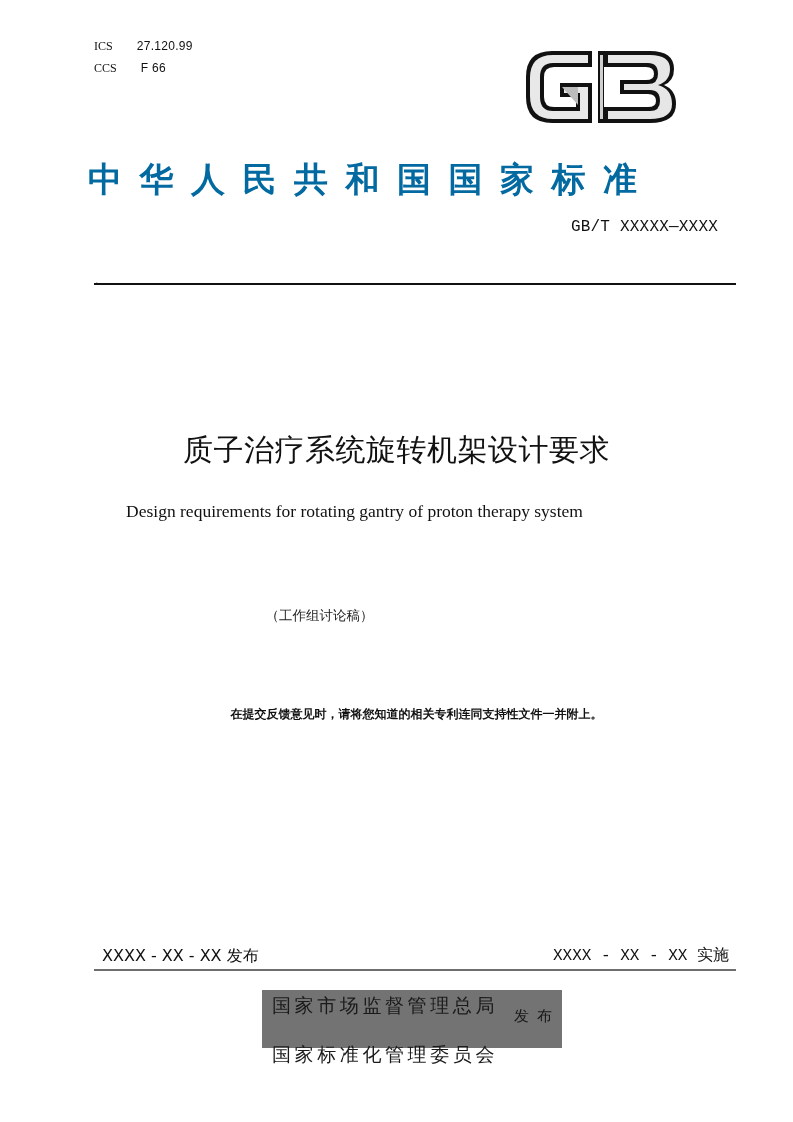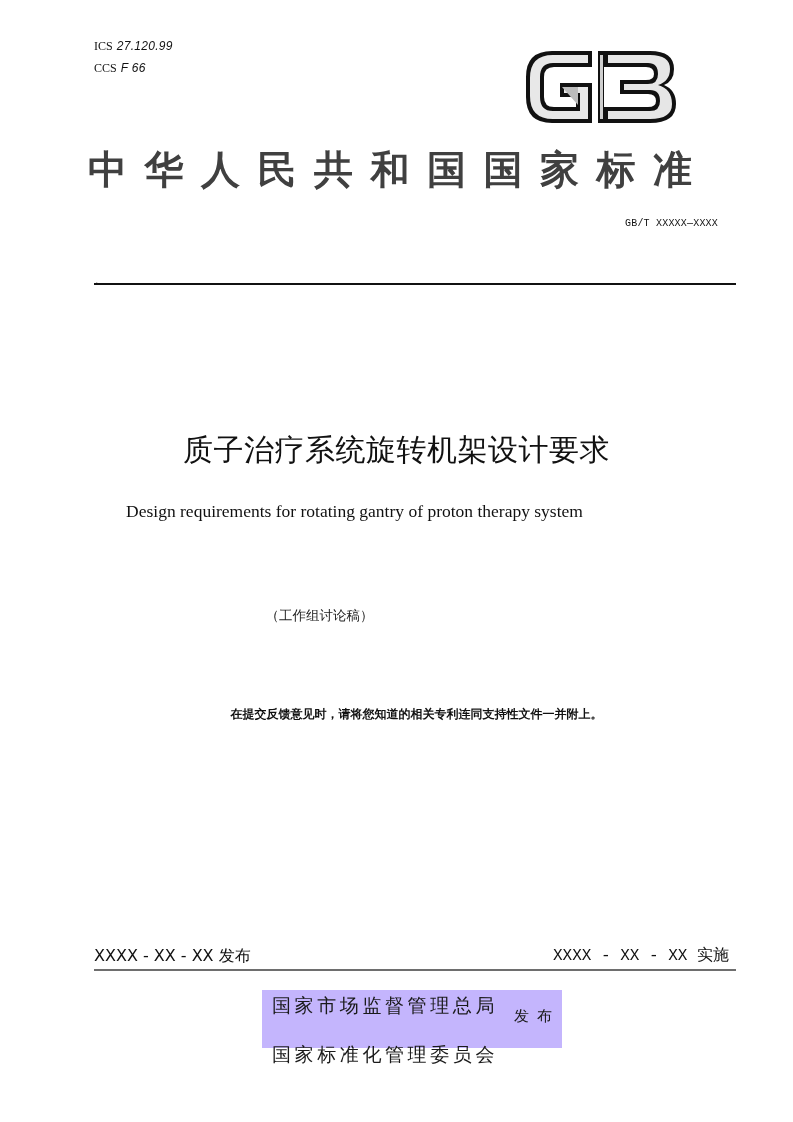--- a/index.html
+++ b/index.html
@@ -2,54 +2,54 @@
 <html><head>
 <meta charset="utf-8">
 <style>
   html, body { margin: 0; padding: 0; background: #ffffff; }
   body { width: 793px; height: 1122px; position: relative; overflow: hidden;
          font-family: "DejaVu Serif", "Liberation Serif", serif; color: #111; }
   .abs { position: absolute; }
 
   .meta { left: 94px; font-size: 12px; line-height: 14px; color: #111;
           font-family: "Liberation Serif", serif; }
-  .meta .code { font-family: "Liberation Sans", sans-serif; margin-left: 4px; letter-spacing: 0.3px; font-style: italic; }
+  .meta .code { font-family: "Liberation Sans", sans-serif; margin-left: 24px; letter-spacing: 0.3px; }
   #ics { top: 39px; }
   #ccs { top: 61px; }
 
   #gb-logo { left: 522px; top: 47px; width: 156px; height: 80px; }
 
-  #national-title { left: 88px; top: 146px; width: 650px; font-size: 39px; line-height: 48px;
+  #national-title { left: 88px; top: 155px; width: 650px; font-size: 34px; line-height: 48px;
                     letter-spacing: 17.5px; white-space: nowrap; font-weight: bold;
-                    font-family: "DejaVu Sans", sans-serif; color: #404040; }
+                    font-family: "DejaVu Sans", sans-serif; color: #0369a1; }
 
-  #std-number { left: 560px; top: 218px; width: 158px; text-align: right; font-size: 10px;
+  #std-number { left: 560px; top: 218px; width: 158px; text-align: right; font-size: 16px;
                 font-family: "Liberation Mono", monospace; letter-spacing: 0.2px; }
 
   #tick-mark { left: 95px; top: 275px; font-size: 10px; line-height: 10px; }
   .rule { position: absolute; left: 94px; width: 642px; background: #111; }
   #top-rule { top: 283px; height: 1.5px; }
   #bottom-rule { top: 969px; height: 2px; background: #6e6e6e; }
 
   #cn-title { left: 0; width: 793px; top: 432px; text-align: center; font-size: 30px; line-height: 40px;
               font-family: Liberation Mono, monospace; letter-spacing: 0.5px; }
   #en-title { left: 0; width: 709px; top: 499px; text-align: center; font-size: 17.5px; line-height: 24px;
               font-family: "Liberation Serif", serif; }
 
   #draft-note { left: 0; width: 639px; top: 607px; text-align: center; font-size: 13.5px;
                 font-family: "DejaVu Serif", serif; color: #222; }
 
   #feedback-note { left: 0; width: 833px; top: 706px; text-align: center; font-size: 12px;
                    font-weight: bold; font-family: "DejaVu Sans", sans-serif; }
 
-  .date-line { top: 945px; font-size: 16px; line-height: 22px; font-family: "DejaVu Sans", sans-serif; }
+  .date-line { top: 945px; font-size: 16px; line-height: 22px; font-family: "DejaVu Sans", sans-serif; margin-left: 8px; }
   #issue-date { left: 94px; }
   #impl-date { right: 64px; text-align: left; font-family: Liberation Mono, monospace; }
 
-  #issuer-box { left: 262px; top: 990px; width: 300px; height: 58px; background: #c4b5fd; }
+  #issuer-box { left: 262px; top: 990px; width: 300px; height: 58px; background: #737373; }
   .issuer { position: absolute; left: 10px; font-size: 19px; line-height: 23px; letter-spacing: 3.6px;
             font-family: "DejaVu Serif", serif; color: #1a1a1a; white-space: nowrap; }
   #issuer-1 { top: 4px; }
   #issuer-2 { top: 28px; margin-top: 25px; }
   #publish-label { position: absolute; left: 252px; top: 17px; font-size: 15px; letter-spacing: 8px;
                    font-family: "DejaVu Serif", serif; color: #1a1a1a; }
 </style>
 </head>
 <body>
 

